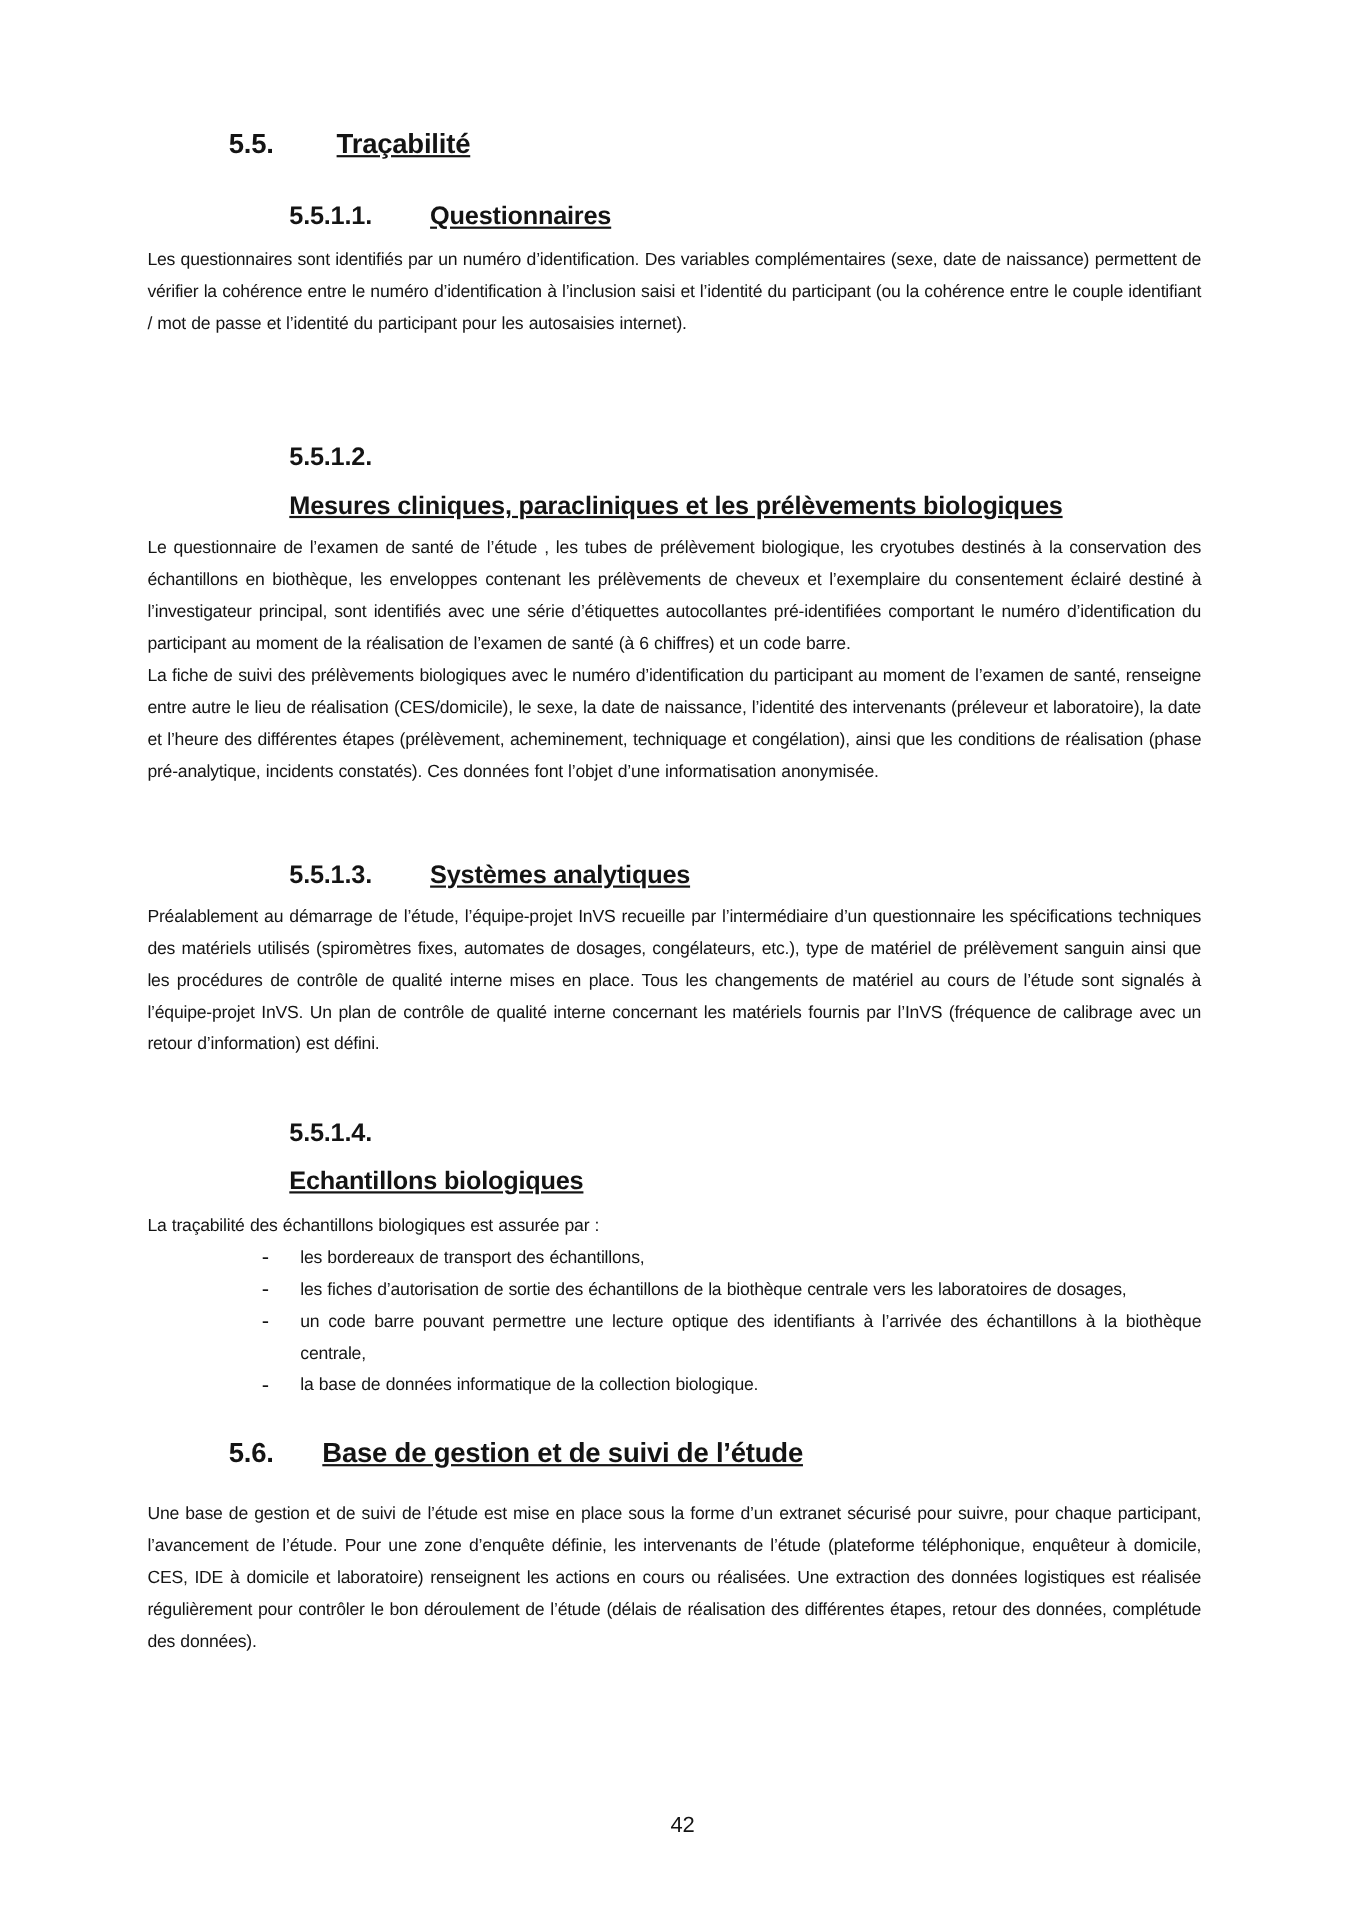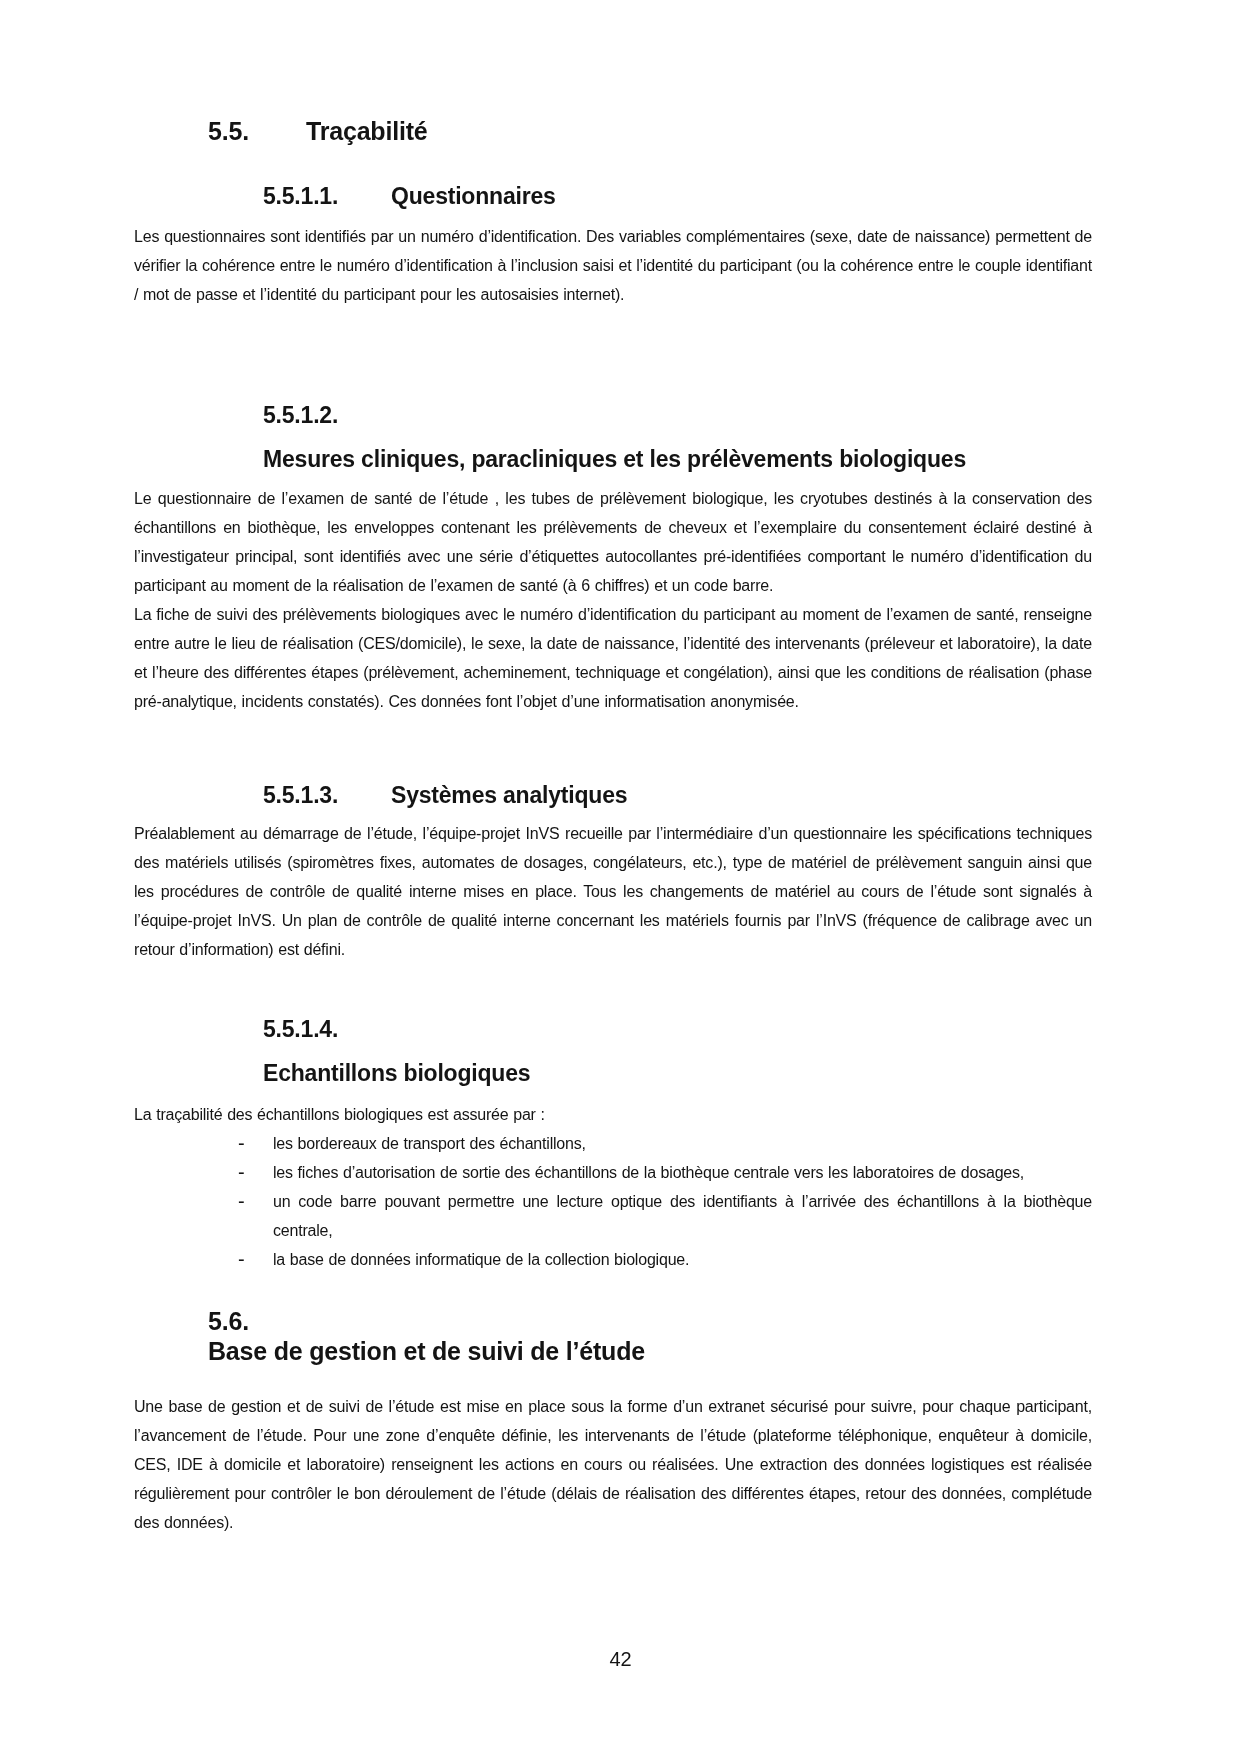--- a/index.html
+++ b/index.html
@@ -23,21 +23,21 @@
   .h1, .h2 {
     margin: 0;
     font-weight: bold;
     display: flex;
     letter-spacing: -0.2px;
   }
   .h1 { font-size: 25px; line-height: 30px; padding-left: 74px; }
   .h1 .num { width: 85px; flex: none; }
   .h2 { font-size: 23px; line-height: 28px; padding-left: 129px; gap: 16px; }
   .h2 .num { width: 112px; flex: none; }
-  .h1 .ttl, .h2 .ttl { flex: 1; }
+  .h1 .ttl, .h2 .ttl { flex: 1; text-decoration: underline; }
   
   .body-text {
     margin: 0;
     font-size: 16px;
     line-height: 29px;
     letter-spacing: -0.2px;
     text-align: justify;
     text-align-last: left;
     hyphens: none;
     word-spacing: 0.5px;
@@ -46,21 +46,21 @@
   #h-55    { margin-top: 116px; gap: 13px; }
   #h-5511  { margin-top: 36px; }
   #p-5511  { margin-top: 12px; }
   #h-5512  { margin-top: 92px; flex-direction: column; }
   #p-5512a { margin-top: 11px; }
   #p-5512b { margin-top: 0; }
   #h-5513  { margin-top: 65px; }
   #p-5513  { margin-top: 10px; }
   #h-5514  { margin-top: 51px; flex-direction: column; }
   #p-5514  { margin-top: 13px; }
-  #h-56    { margin-top: 32px; flex-direction: column; }
+  #h-56    { margin-top: 32px; }
   #p-56    { margin-top: 26px; }
   
   .dash-list { margin: 0; padding: 0; list-style: none; }
   .dash-list .li { display: flex; }
   .dash-list .dash {
     flex: none;
     width: 35px;
     margin-left: 104px;
     font-size: 20px;
     line-height: 29px;

